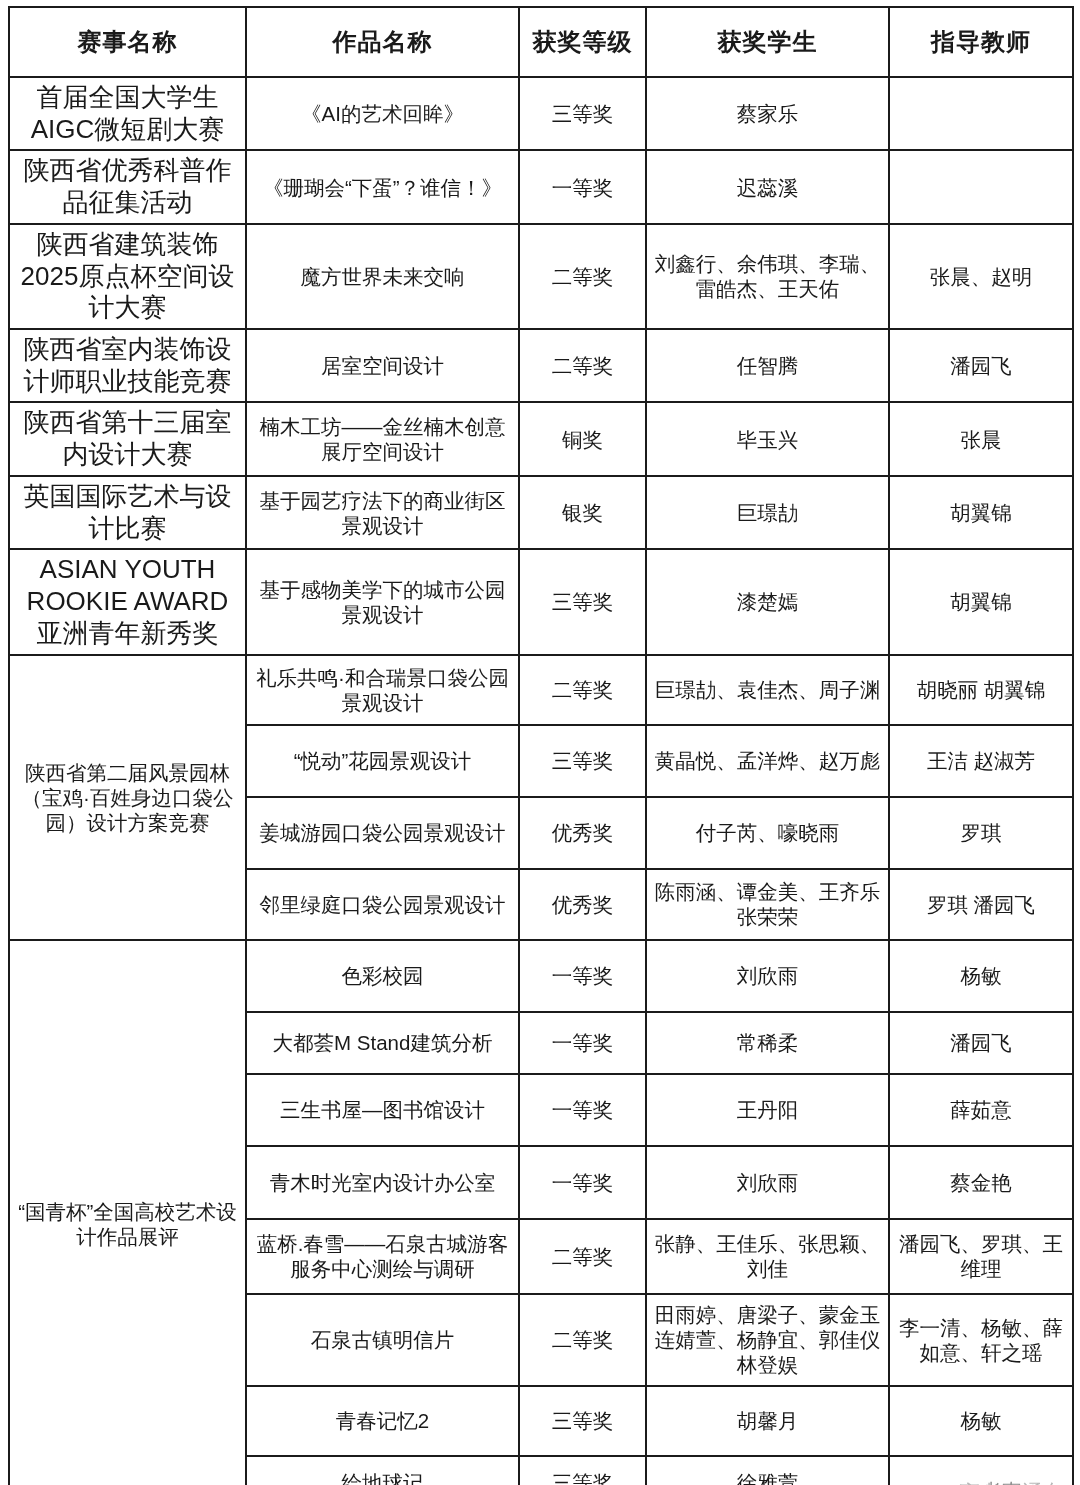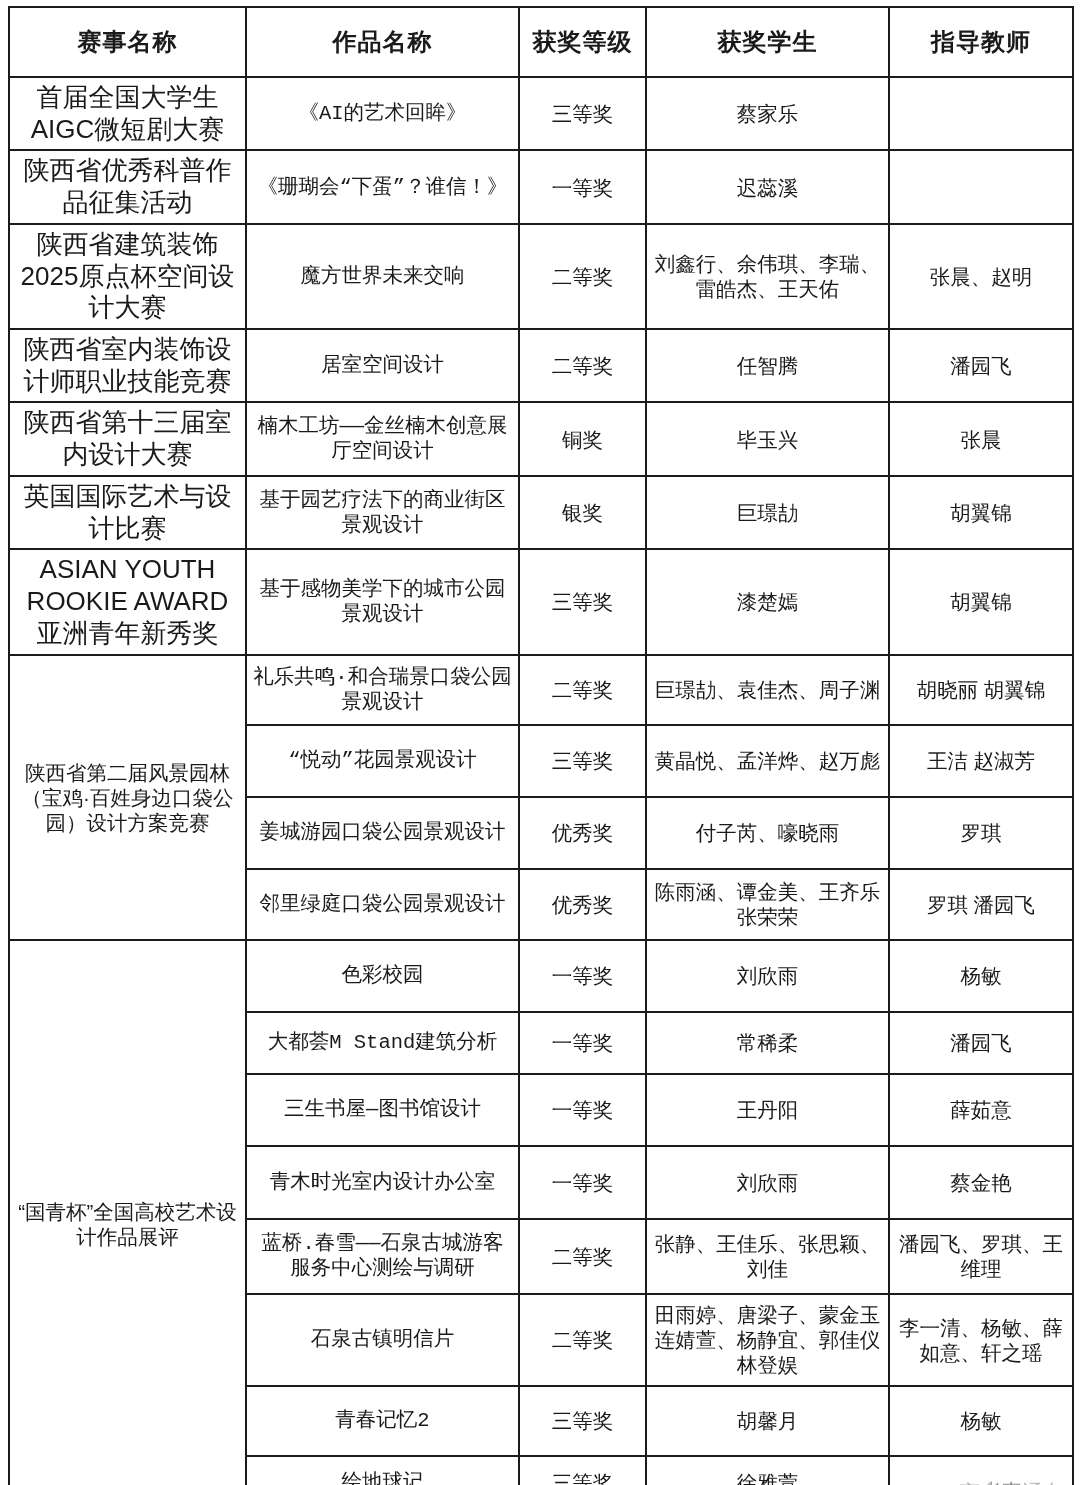--- a/index.html
+++ b/index.html
@@ -36,21 +36,21 @@
     height: 60px;
     margin-top: 36px;
   }
   .c-event   { width: 237px; font-size: 20.5px; }
   .c-work    { width: 273px; font-size: 20.5px; }
   .c-level   { width: 127px; font-size: 20.5px; }
   .c-student { width: 243px; font-size: 20.5px; }
   .c-teacher { width: 184px; font-size: 20.5px; }
 
   td.event-cell   { font-size: 26px; }
-  td.work-cell    { font-size: 20.5px; font-family: Liberation Mono, monospace; }
+  td.work-cell    { font-size: 20.5px; }
   td.level-cell   { font-size: 20.5px; white-space: nowrap; }
   td.student-cell { font-size: 20.5px; }
   td.teacher-cell { font-size: 20.5px; }
 
   td.event-merged { font-size: 20.5px; }
 
   .watermark-cell { position: relative; }
   .watermark {
     position: absolute;
     right: 8px;

